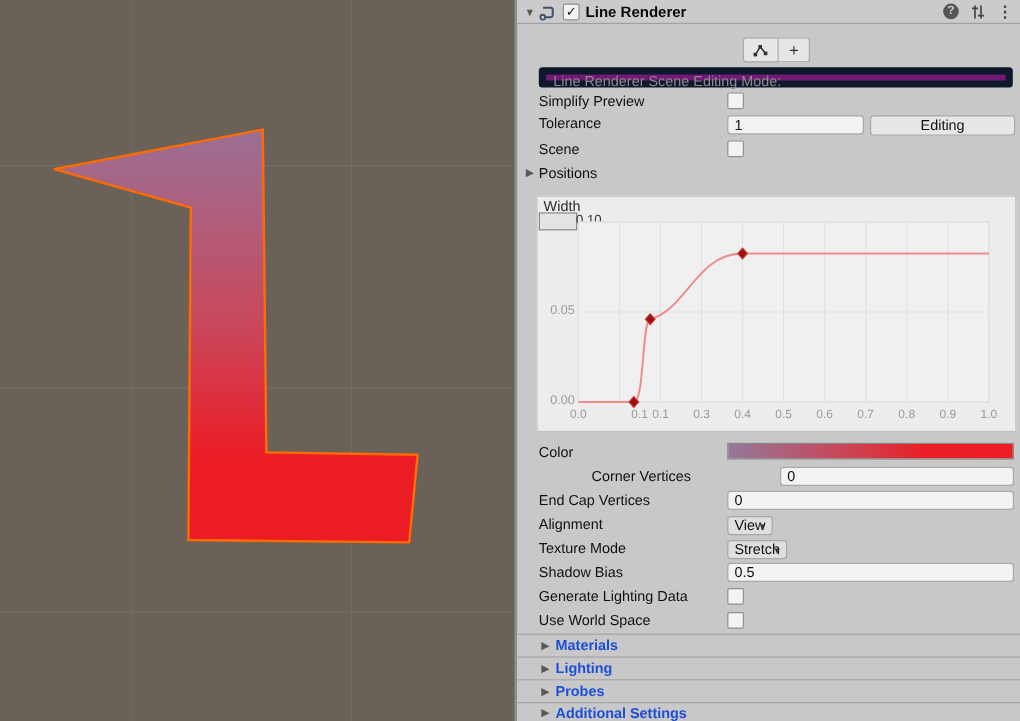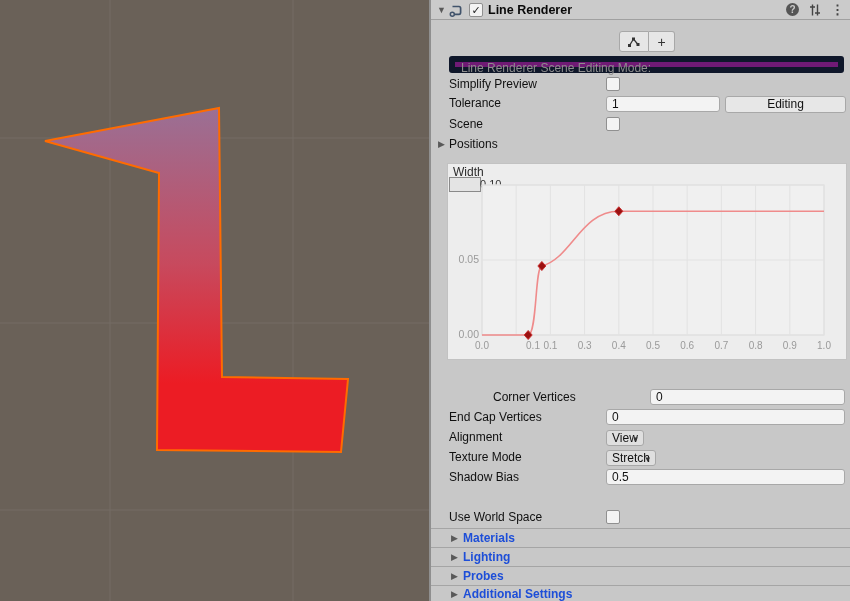--- a/index.html
+++ b/index.html
@@ -176,20 +176,24 @@
           <span class="xtick" style="left: 170.8px;">0.4</span>
           <span class="xtick" style="left: 205px;">0.5</span>
           <span class="xtick" style="left: 239.2px;">0.6</span>
           <span class="xtick" style="left: 273.4px;">0.7</span>
           <span class="xtick" style="left: 307.6px;">0.8</span>
           <span class="xtick" style="left: 341.8px;">0.9</span>
           <span class="xtick" style="left: 376px;">1.0</span>
         </div>
     </div>
 
+    <div class="row" style="top:369px;">
+      <span class="rlabel">Color</span>
+      <span id="grad-bar" style="background: linear-gradient(90deg, rgb(148, 120, 155) 0%, rgb(207, 64, 80) 45%, rgb(233, 30, 36) 70%, rgb(237, 28, 36) 100%);"></span>
+    </div>
 
     <div class="row" style="top:389px;margin-left:44px;">
       <span class="rlabel">Corner Vertices</span>
       <span class="field rvalue">0</span>
     </div>
 
     <div class="row" style="top:409px;">
       <span class="rlabel">End Cap Vertices</span>
       <span class="field rvalue">0</span>
     </div>
@@ -208,20 +212,24 @@
         <span>Stretch</span>
         <span class="dd-arrow">▾</span>
       </span>
     </div>
 
     <div class="row" style="top:469px;">
       <span class="rlabel">Shadow Bias</span>
       <span class="field rvalue">0.5</span>
     </div>
 
+    <div class="row" style="top:489px;">
+      <span class="rlabel">Generate Lighting Data</span>
+      <span class="chk" style="position:absolute;left:175px;top:1px;"></span>
+    </div>
 
     <div class="row" style="top:509px;">
       <span class="rlabel">Use World Space</span>
       <span class="chk" style="position:absolute;left:175px;top:1px;"></span>
     </div>
 
     <div class="section" style="top:528px;">
       <span class="fold">▶</span>
       <span class="section-label">Materials</span>
     </div>

